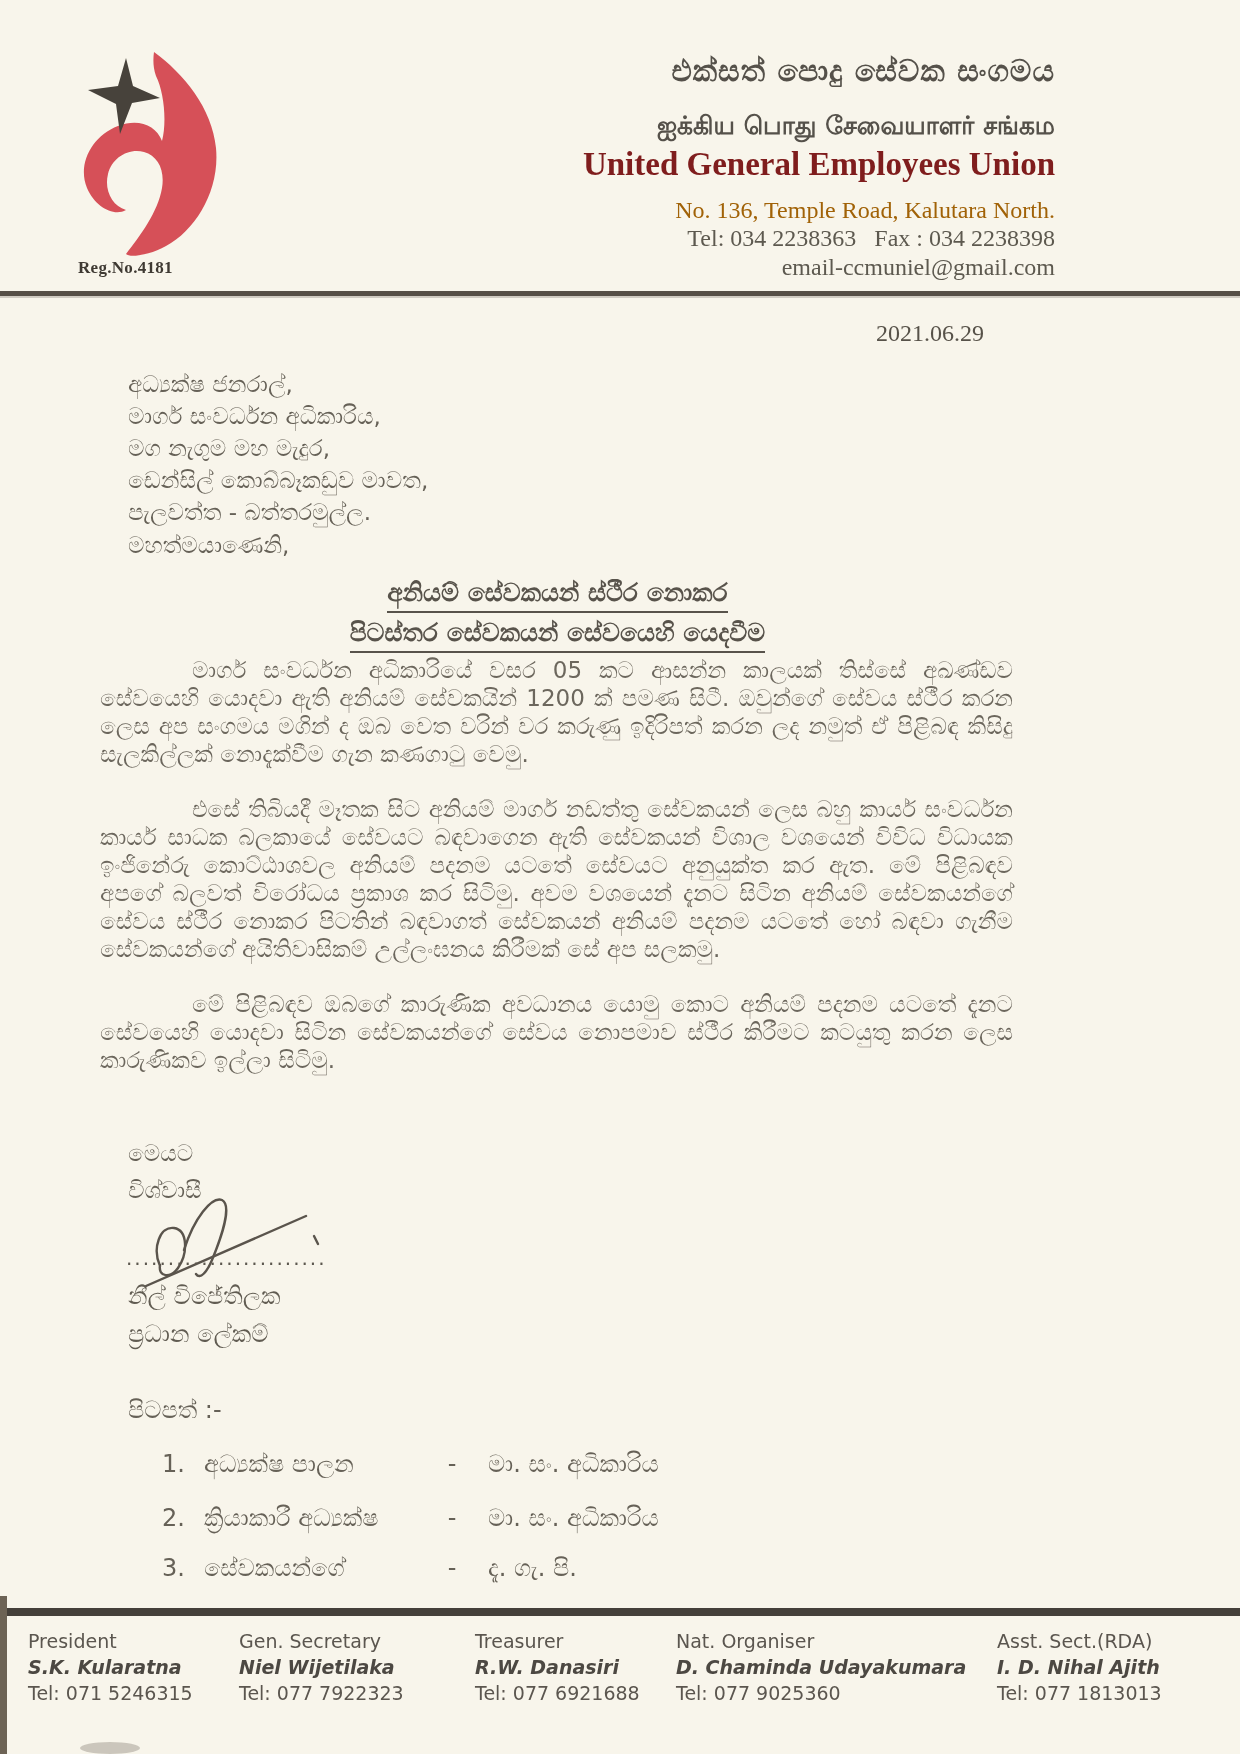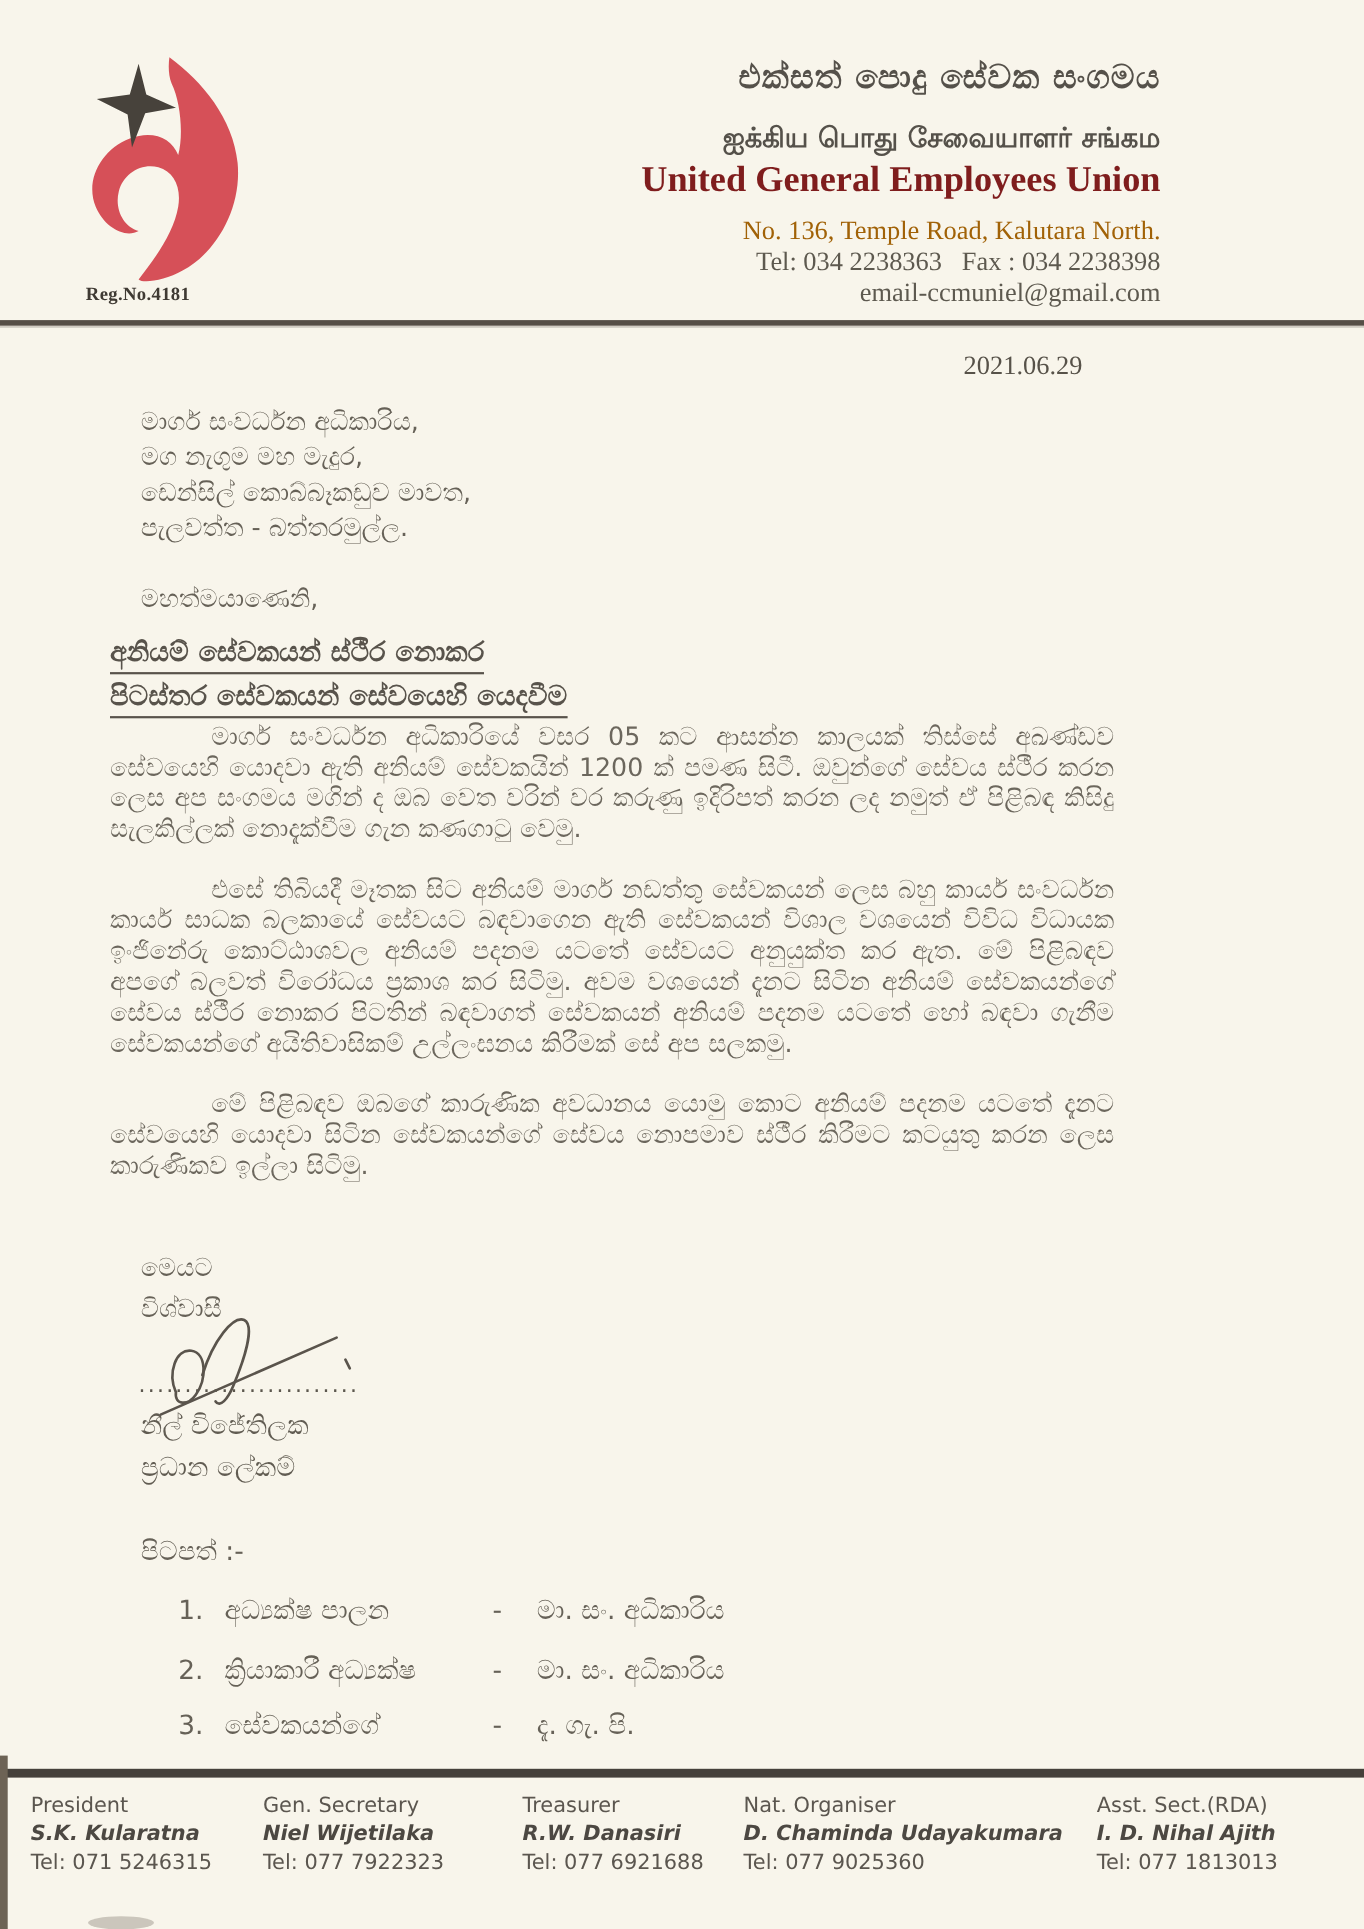--- a/index.html
+++ b/index.html
@@ -23,21 +23,21 @@
            margin-top:2px;line-height:1.1;white-space:pre-wrap;}
   .hdr-email{font-family:"Liberation Serif",serif;font-size:24px;color:#5d594f;
              margin-top:2px;line-height:1.1;}
   .rule{position:absolute;left:0;top:291px;width:1240px;height:5px;background:#564f47;
         box-shadow:0 2px 0 rgba(86,79,71,.25);}
   
   .date{position:absolute;left:876px;top:320px;font-family:"Liberation Serif",serif;
         font-size:24px;color:#575249;}
   .recipient{position:absolute;left:128px;top:368px;font-size:23px;line-height:32px;color:#666157;}
   .salutation{position:absolute;left:128px;top:532px;font-size:23px;color:#666157;}
-  .subject{position:absolute;left:100px;top:578px;width:915px;}
+  .subject{position:absolute;left:100px;top:578px;width:915px;text-align:center;}
   .subject-line{display:inline-block;font-size:25px;font-weight:bold;color:#58534b;
                 border-bottom:2px solid #58534b;padding-bottom:3px;line-height:1.2;}
   .subject .l2{margin-top:5px;}
   .body-text{position:absolute;left:100px;top:656px;width:913px;}
   .body-text p{margin:0 0 27px 0;font-size:23px;line-height:28px;text-align:justify;
                text-indent:92px;color:#6c675d;}
   
   .meyata{position:absolute;left:128px;top:1140px;font-size:23px;color:#666157;}
   .vishvasi{position:absolute;left:128px;top:1177px;font-size:23px;color:#666157;}
   .signature{position:absolute;left:138px;top:1188px;}
@@ -99,20 +99,21 @@
     <div class="hdr-addr">No. 136, Temple Road, Kalutara North.</div>
     <div class="hdr-tel">Tel: 034 2238363   Fax : 034 2238398</div>
     <div class="hdr-email">email-ccmuniel@gmail.com</div>
   </div>
 
   <div class="rule"></div>
 
   <div class="date">2021.06.29</div>
 
   <div class="recipient">
+    <div>අධ්‍යක්ෂ ජනරාල්,</div>
     <div>මාර්ග සංවර්ධන අධිකාරිය,</div>
     <div>මග නැගුම මහ මැදුර,</div>
     <div>ඩෙන්සිල් කොබ්බෑකඩුව මාවත,</div>
     <div>පැලවත්ත - බත්තරමුල්ල.</div>
   </div>
 
   <div class="salutation">මහත්මයාණෙනි,</div>
 
   <div class="subject">
     <span class="subject-line">අනියම් සේවකයන් ස්ථීර නොකර</span><br>

